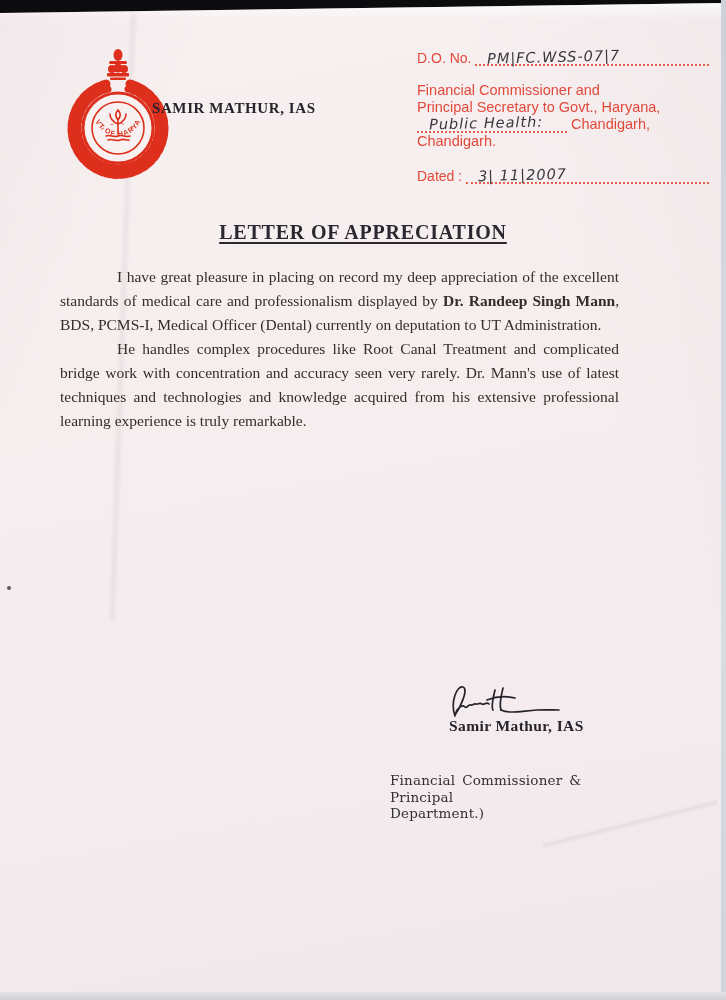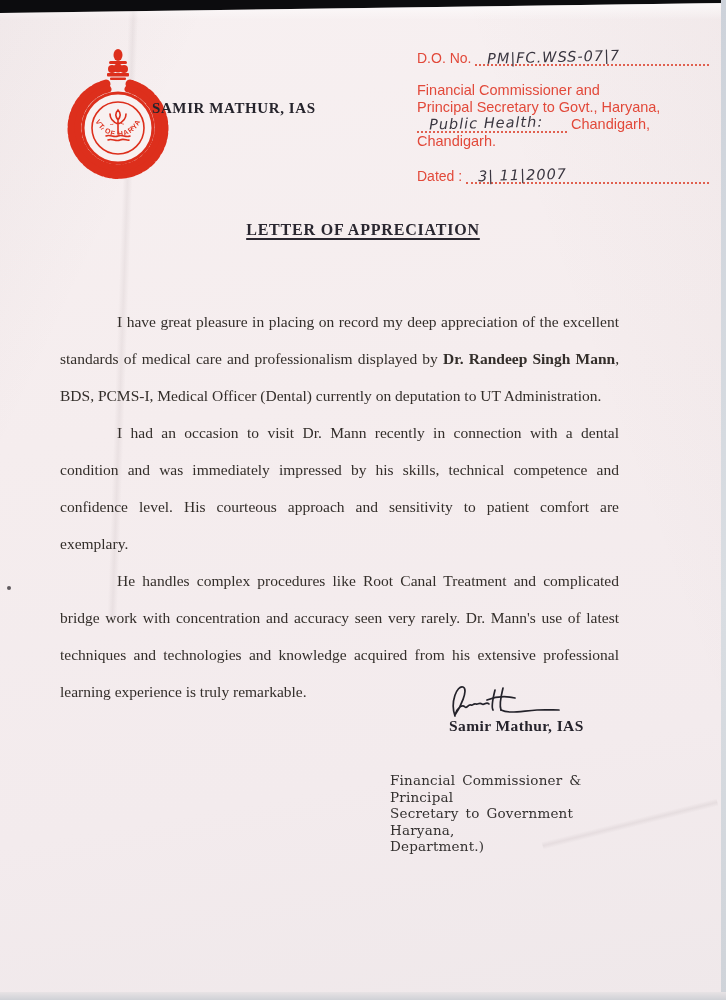--- a/index.html
+++ b/index.html
@@ -54,27 +54,27 @@
     color:#3a3640; font-size:14.5px; letter-spacing:1px; transform:rotate(-1.5deg);
   }
   .office-block { margin-top:16px; line-height:17px; font-size:14.5px; }
   .dept-row { display:flex; align-items:flex-end; line-height:17px; }
   .dated-row { margin-top:18px; }
   .lh-label { white-space:nowrap; }
 
   
   .title-wrap { position:absolute; top:221px; left:0; width:726px; text-align:center; }
   .title {
-    font-weight:bold; font-size:16px; letter-spacing:0.8px; color:#2a2730;
+    font-weight:bold; font-size:20px; letter-spacing:0.8px; color:#2a2730;
     text-decoration:underline; text-underline-offset:3px; text-decoration-thickness:1.5px;
   }
 
   
   .body-text { position:absolute; left:60px; top:265px; width:559px;
-    font-size:15.5px; line-height:37px; text-align:justify; color:#332e2a;margin-top:38px; }
+    font-size:15.5px; line-height:24px; text-align:justify; color:#332e2a; }
   .body-text p { text-indent:57px; margin:0; }
   .bold-name { font-weight:bold; }
 
   
   .sig-script { position:absolute; left:445px; top:680px; width:120px; height:42px; }
   .sig-name { position:absolute; left:449px; top:717px; font-weight:bold; font-size:15.5px;
     letter-spacing:0.4px; color:#26242c; }
   .sig-designation { position:absolute; left:390px; top:736px; width:235px;
     font-family:"DejaVu Serif", serif; font-size:13.5px; line-height:16.5px;
     color:#33302f; word-spacing:2.5px; letter-spacing:0.2px;margin-top:36px; }
@@ -159,35 +159,33 @@
       </span>
     </div>
   </div>
 
   <div class="title-wrap">
     <span class="title">LETTER OF APPRECIATION</span>
   </div>
 
   <div class="body-text">
     <p><span>I have great pleasure in placing on record my deep appreciation of the excellent standards of medical care and professionalism displayed by </span><span class="bold-name">Dr. Randeep Singh Mann</span><span>, BDS, PCMS-I, Medical Officer (Dental) currently on deputation to UT Administration.</span></p>
-    <p>I had an occasion to visit Dr. Mann recently in connection with a dental condition and was immediately impressed by his skills, technical competence and confidence level. His courteous approach and sensitivity to patient comfort are exemplary.</p>
     <p>He handles complex procedures like Root Canal Treatment and complicated bridge work with concentration and accuracy seen very rarely. Dr. Mann's use of latest techniques and technologies and knowledge acquired from his extensive professional learning experience is truly remarkable.</p>
   </div>
 
   <svg class="sig-script" viewBox="0 0 120 42" xmlns="http://www.w3.org/2000/svg">
     <g fill="none" stroke="#23222a" stroke-width="1.7" stroke-linecap="round" stroke-linejoin="round">
       <path d="M 10,36 C 5,22 12,5 18,7 C 24,9 15,28 10,35 C 12,28 17,24 20,27 C 22,29 23,24 26,25 C 28,26 28,23 31,24 C 33,25 34,22 37,24 C 39,26 41,21 44,24"></path>
       <path d="M 50,10 C 48,18 46,27 48,30"></path>
       <path d="M 58,8 C 56,16 54,25 56,30"></path>
       <path d="M 42,20 C 52,16 62,16 70,18"></path>
       <path d="M 56,30 C 64,34 76,31 92,30 C 100,29.5 108,30 114,30"></path>
     </g>
   </svg>
 
   <div class="sig-name">Samir Mathur, IAS</div>
 
   <div class="sig-designation">
     <div>Financial Commissioner &amp; Principal</div>
-    <div>Secretary to Government Haryana,</div>
     <div>Department.)</div>
   </div>
 
 </div>
 
 </body></html>

